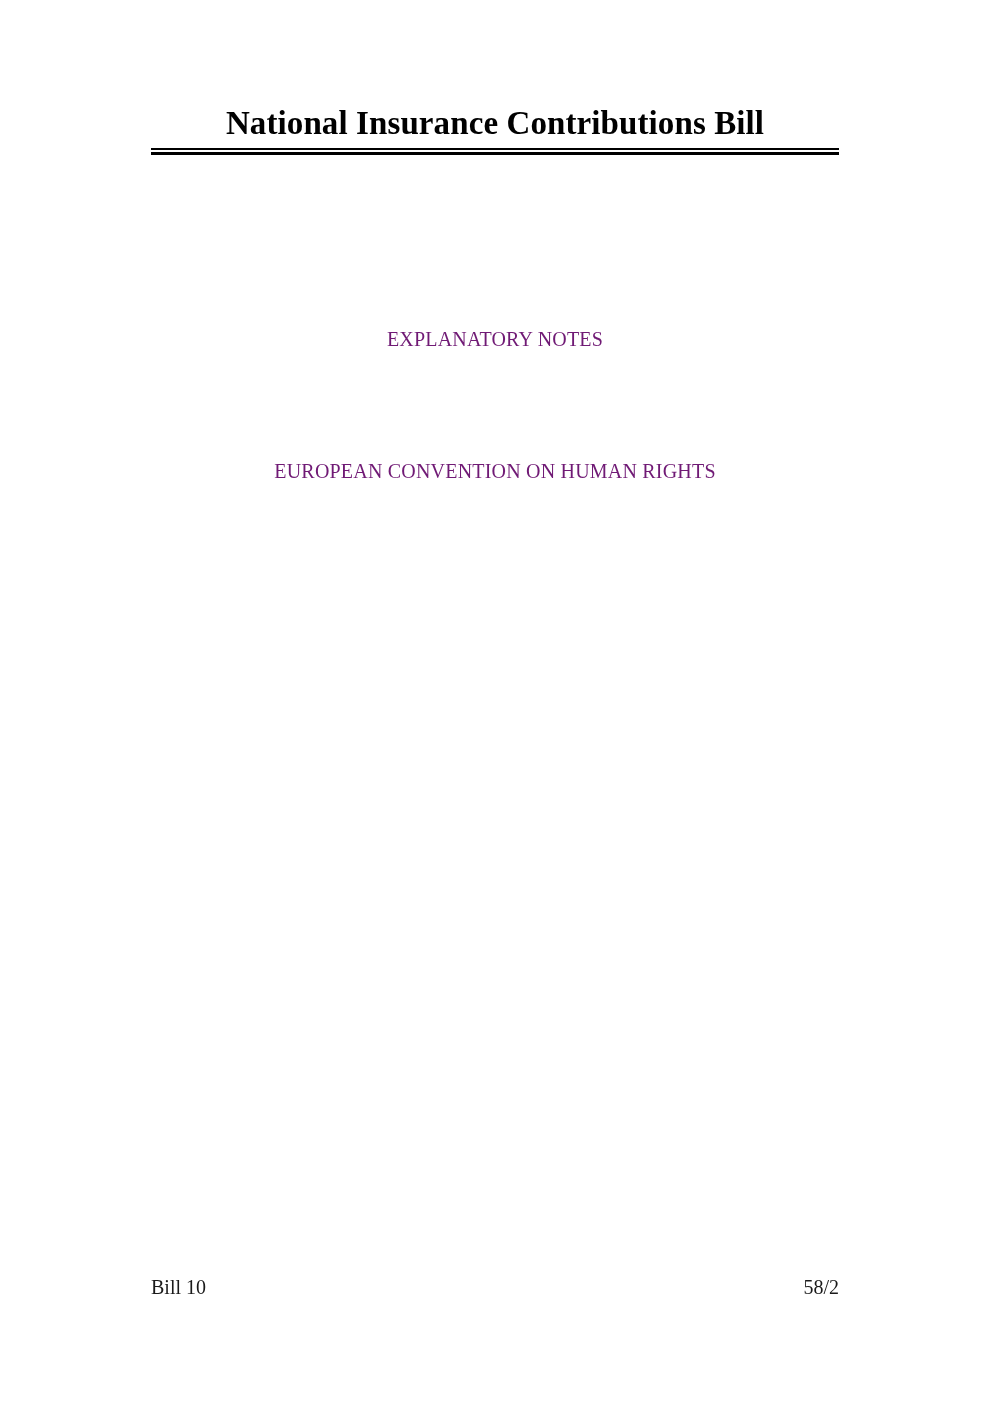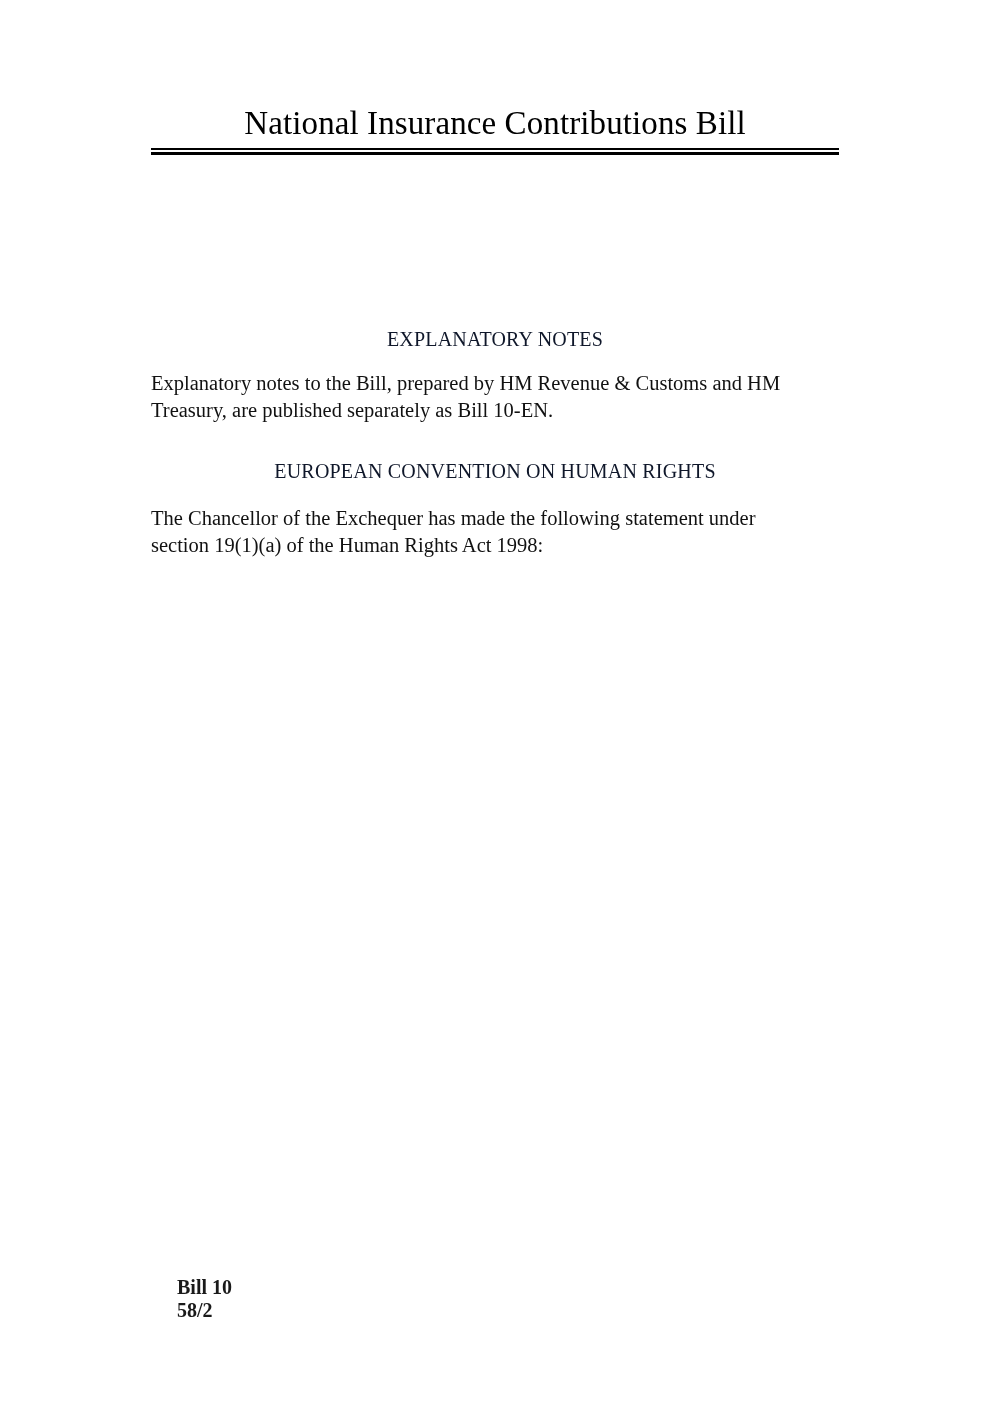--- a/index.html
+++ b/index.html
@@ -22,21 +22,21 @@
   }
 
   
   .doc-title {
     position: absolute;
     left: 151px;
     top: 106px;
     width: 688px;
     text-align: center;
     font-size: 33px;
-    font-weight: normal;
+    font-weight: bold;
     letter-spacing: 0.1px;
     line-height: 1.08;
     color: #000000;
   }
   .title-rule {
     position: absolute;
     left: 151px;
     top: 148px;
     width: 688px;
     height: 9px;
@@ -60,21 +60,21 @@
   
   .section-heading {
     position: absolute;
     left: 151px;
     width: 688px;
     text-align: center;
     font-size: 20px;
     font-weight: normal;
     letter-spacing: 0.2px;
     line-height: 1.2;
-    color: #0f172a;
+    color: #701a75;
   }
   #heading-explanatory-notes { top: 327px; }
   #heading-echr { top: 459px; }
 
   
   .body-paragraph {
     position: absolute;
     left: 151px;
     width: 690px;
     font-size: 20.5px;
@@ -90,47 +90,44 @@
   
   .footer {
     position: absolute;
     left: 151px;
     top: 1276px;
     width: 688px;
     display: flex;
     justify-content: space-between;
     align-items: baseline;
     font-size: 20px;
-    font-weight: bold;
+    font-weight: normal;
     color: #1a1a1a;
-    flex-direction: column;
   }
   .footer-left { text-align: left; }
   .footer-right { text-align: right; margin-left: 26px; }
 </style>
 </head>
 <body>
 
 <div class="page">
 
   <div class="doc-title">National Insurance Contributions Bill</div>
 
   <div class="title-rule">
     <div class="rule-thin"></div>
     <div class="rule-gap"></div>
     <div class="rule-thick"></div>
   </div>
 
   <div class="section-heading" id="heading-explanatory-notes">EXPLANATORY NOTES</div>
 
-  <div class="body-paragraph" id="para-explanatory-notes">Explanatory notes to the Bill, prepared by HM Revenue &amp; Customs and HM Treasury, are published separately as Bill 10-EN.</div>
 
   <div class="section-heading" id="heading-echr">EUROPEAN CONVENTION ON HUMAN RIGHTS</div>
 
-  <div class="body-paragraph" id="para-statement-intro">The Chancellor of the Exchequer has made the following statement under section 19(1)(a) of the Human Rights Act 1998:</div>
 
 
   <div class="footer">
     <span class="footer-left">Bill 10</span>
     <span class="footer-right">58/2</span>
   </div>
 
 </div>
 
 </body></html>

